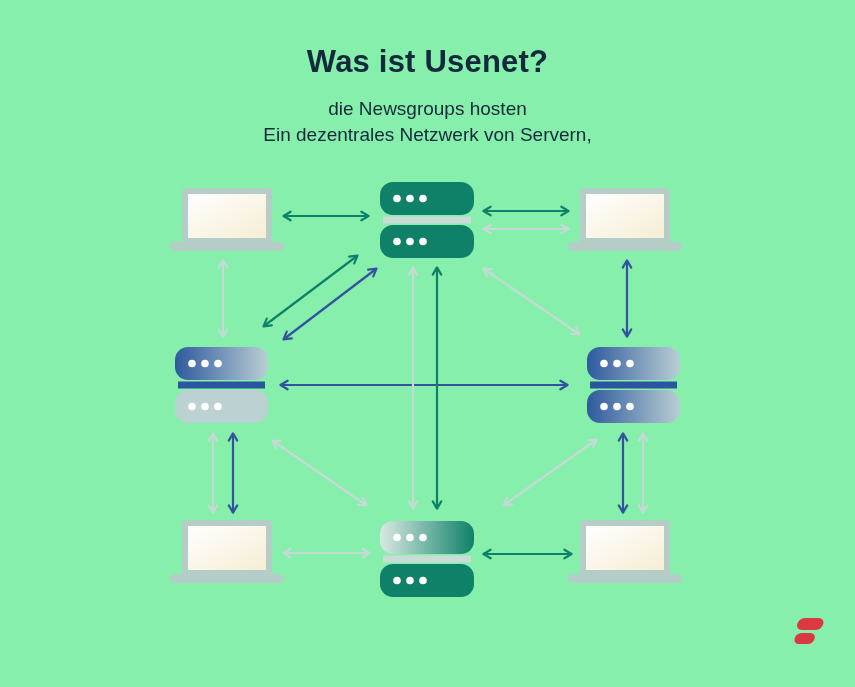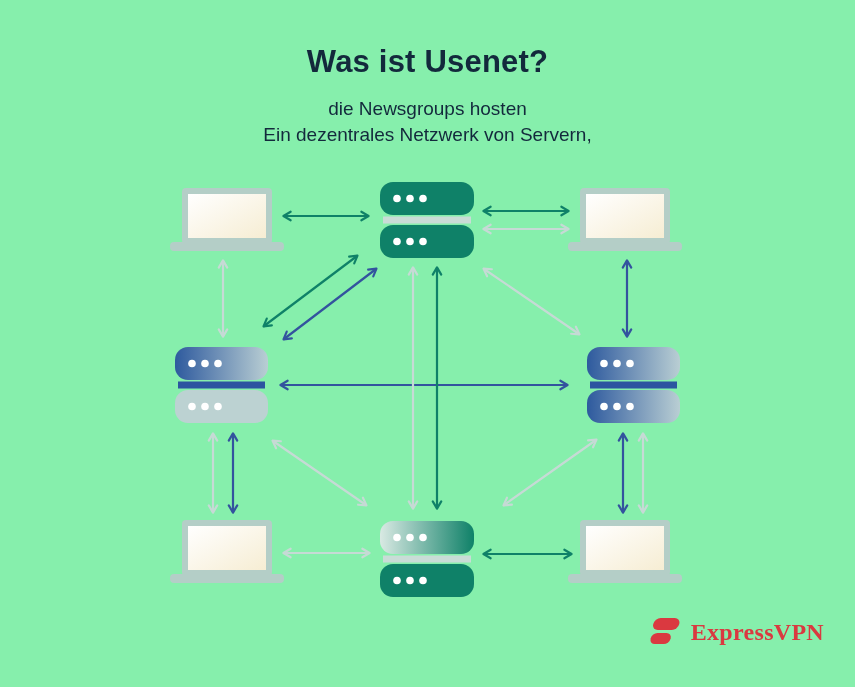--- a/index.html
+++ b/index.html
@@ -206,16 +206,15 @@
     </g>
   </svg>
 
   <div class="logo">
     <svg width="34" height="30" viewBox="0 0 34 30">
       <g transform="skewX(-14)">
         <rect x="9" y="1" width="26" height="12" rx="6" class="logo-icon"></rect>
         <rect x="10" y="16" width="20" height="11" rx="5.5" class="logo-icon"></rect>
       </g>
     </svg>
-    <span class="logo-text">ExpressVPN</span>
   </div>
 
 </div>
 
 </body></html>

